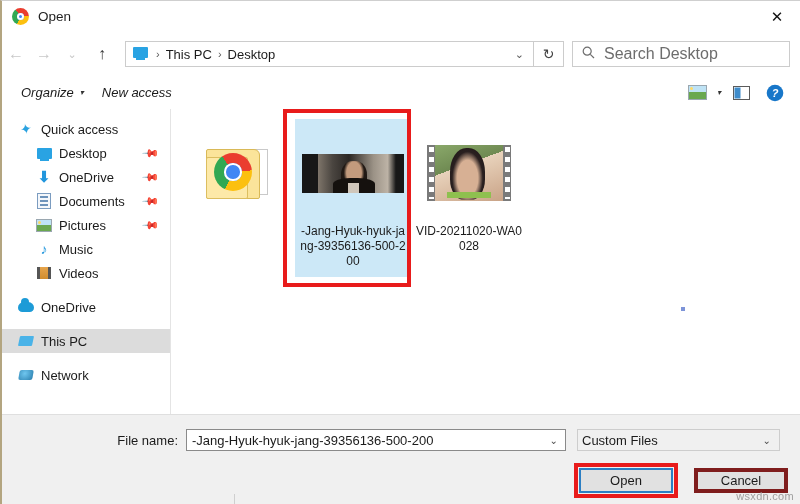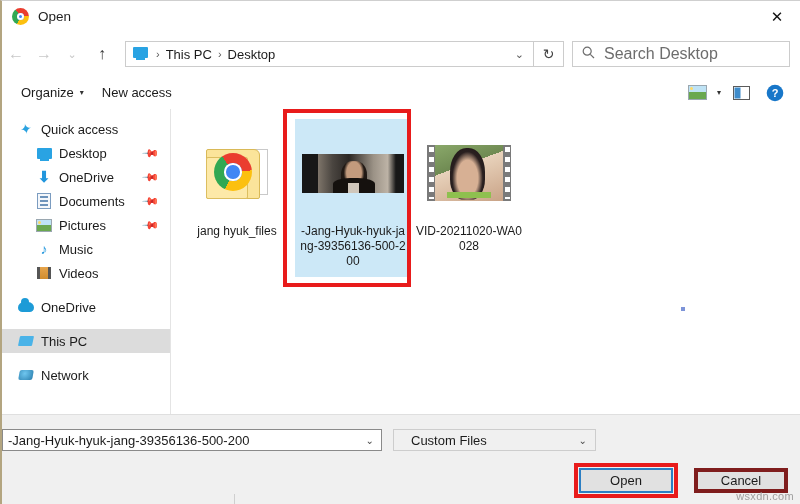--- a/index.html
+++ b/index.html
@@ -141,20 +141,21 @@
 
   
   #toolbar {
     position: absolute;
     left: 0; top: 75px; right: 0;
     height: 33px;
     background: #ffffff;
     border-bottom: 1px solid #e2e2e2;
     display: flex;
     align-items: center;
+    font-style: italic;
   }
   .tb-item {
     font-size: 13px;
     color: #1b1b1b;
     padding: 4px 9px;
     display: flex;
     align-items: center;
   }
   #organize-btn { margin-left: 10px; }
   #organize-caret { margin-left: 6px; font-size: 8px; color: #333; }
@@ -322,21 +323,21 @@
     border: 1px solid #cdcdcd;
     background: #f0f0f0;
     box-sizing: border-box;
     display: flex;
     align-items: center;
     position: relative;
   }
   #filetype-value {
     font-size: 13px;
     color: #1b1b1b;
-    margin-left: 17px;
+    margin-left: 4px;
   }
   #filetype-chevron {
     position: absolute;
     right: 8px;
     font-size: 10px;
     color: #4a4a4a;
   }
 
   #buttons-row {
     position: absolute;
@@ -744,21 +745,20 @@
           <div class="thumb-wrap">
             <div class="folder-icon">
               <div class="folder-page"></div>
               <div class="folder-back"></div>
               <div class="folder-front"></div>
               <div class="folder-chrome">
                   <div class="chrome-logo"></div>
                 </div>
             </div>
           </div>
-          <div class="file-label">jang hyuk_files</div>
         </div>
 
         <div class="file-item selected">
           <div class="thumb-wrap">
             <div class="img-thumb">
               <div class="img-person"></div>
               <div class="img-suit"></div>
               <div class="img-collar"></div>
             </div>
           </div>
@@ -778,20 +778,21 @@
       </div>
 
       <div id="redbox-file"></div>
       <div id="blue-dot"></div>
     </div>
   </div>
 
   <div id="footer">
 
     <div id="filename-row">
+      <div id="filename-label">File name:</div>
       <div id="filename-input">
         <span id="filename-value">-Jang-Hyuk-hyuk-jang-39356136-500-200</span>
         <span id="filename-chevron">⌄</span>
       </div>
       <div id="filetype-select">
         <span id="filetype-value">Custom Files</span>
         <span id="filetype-chevron">⌄</span>
       </div>
     </div>
 

